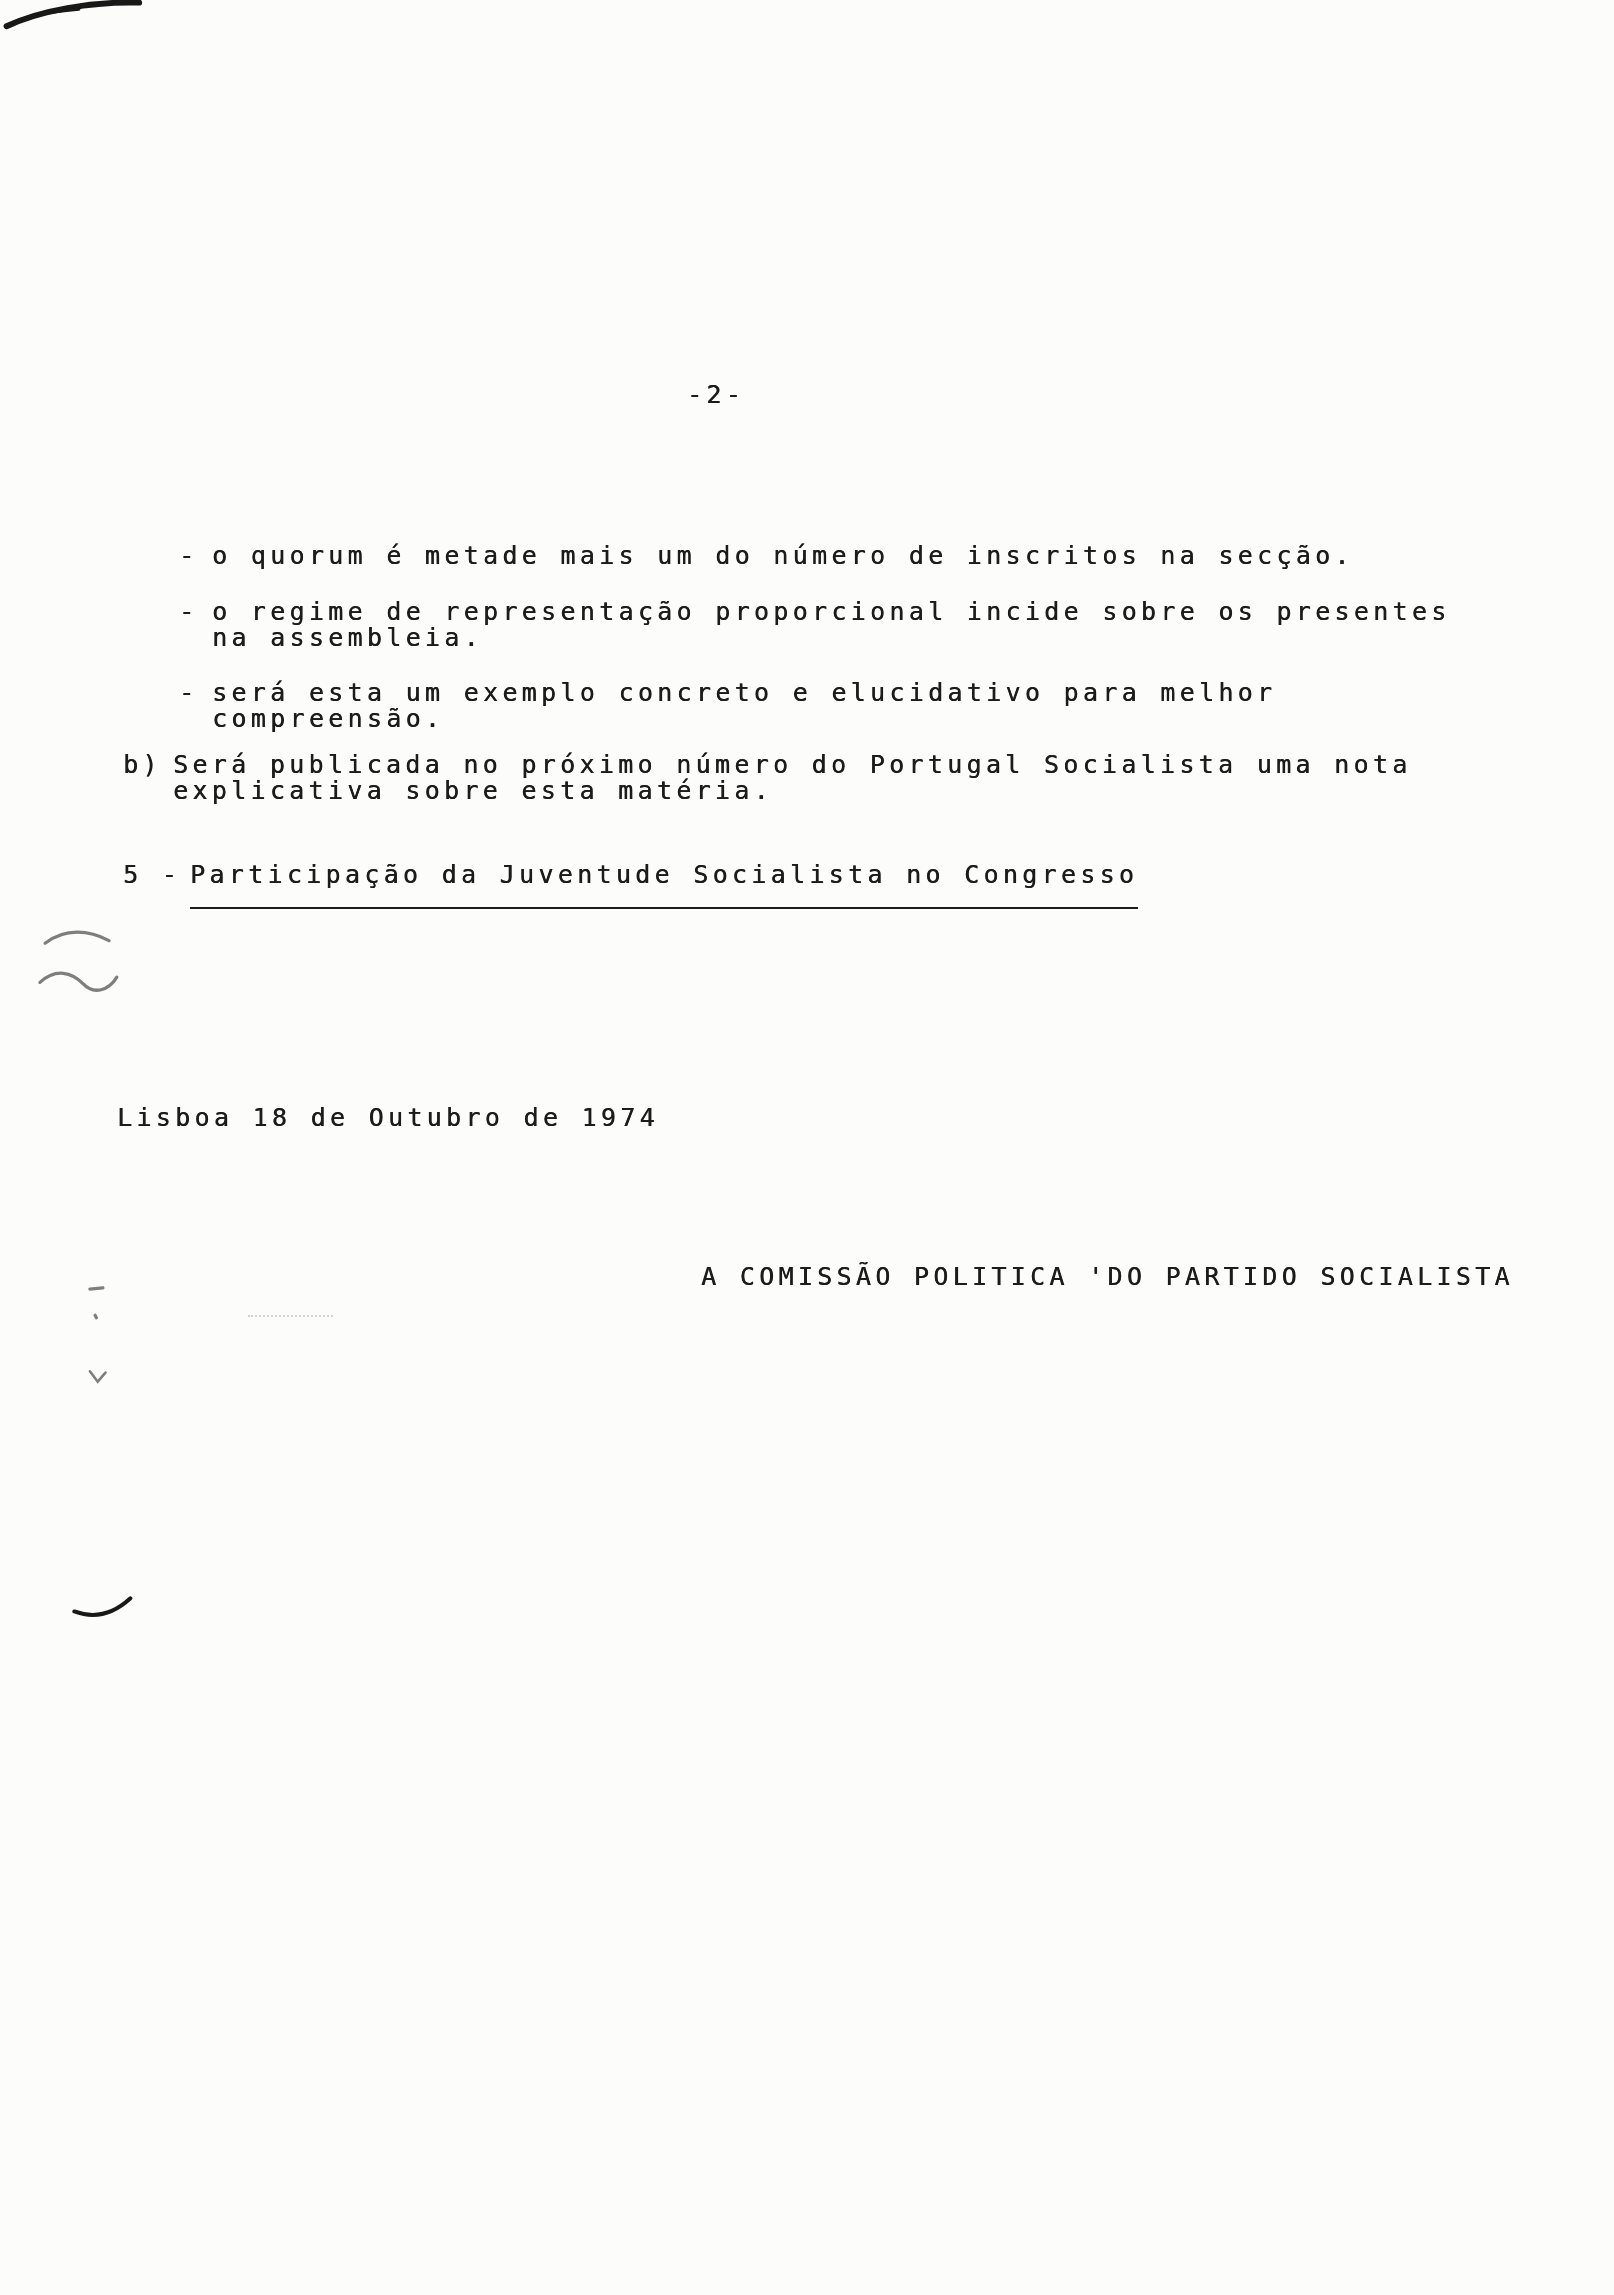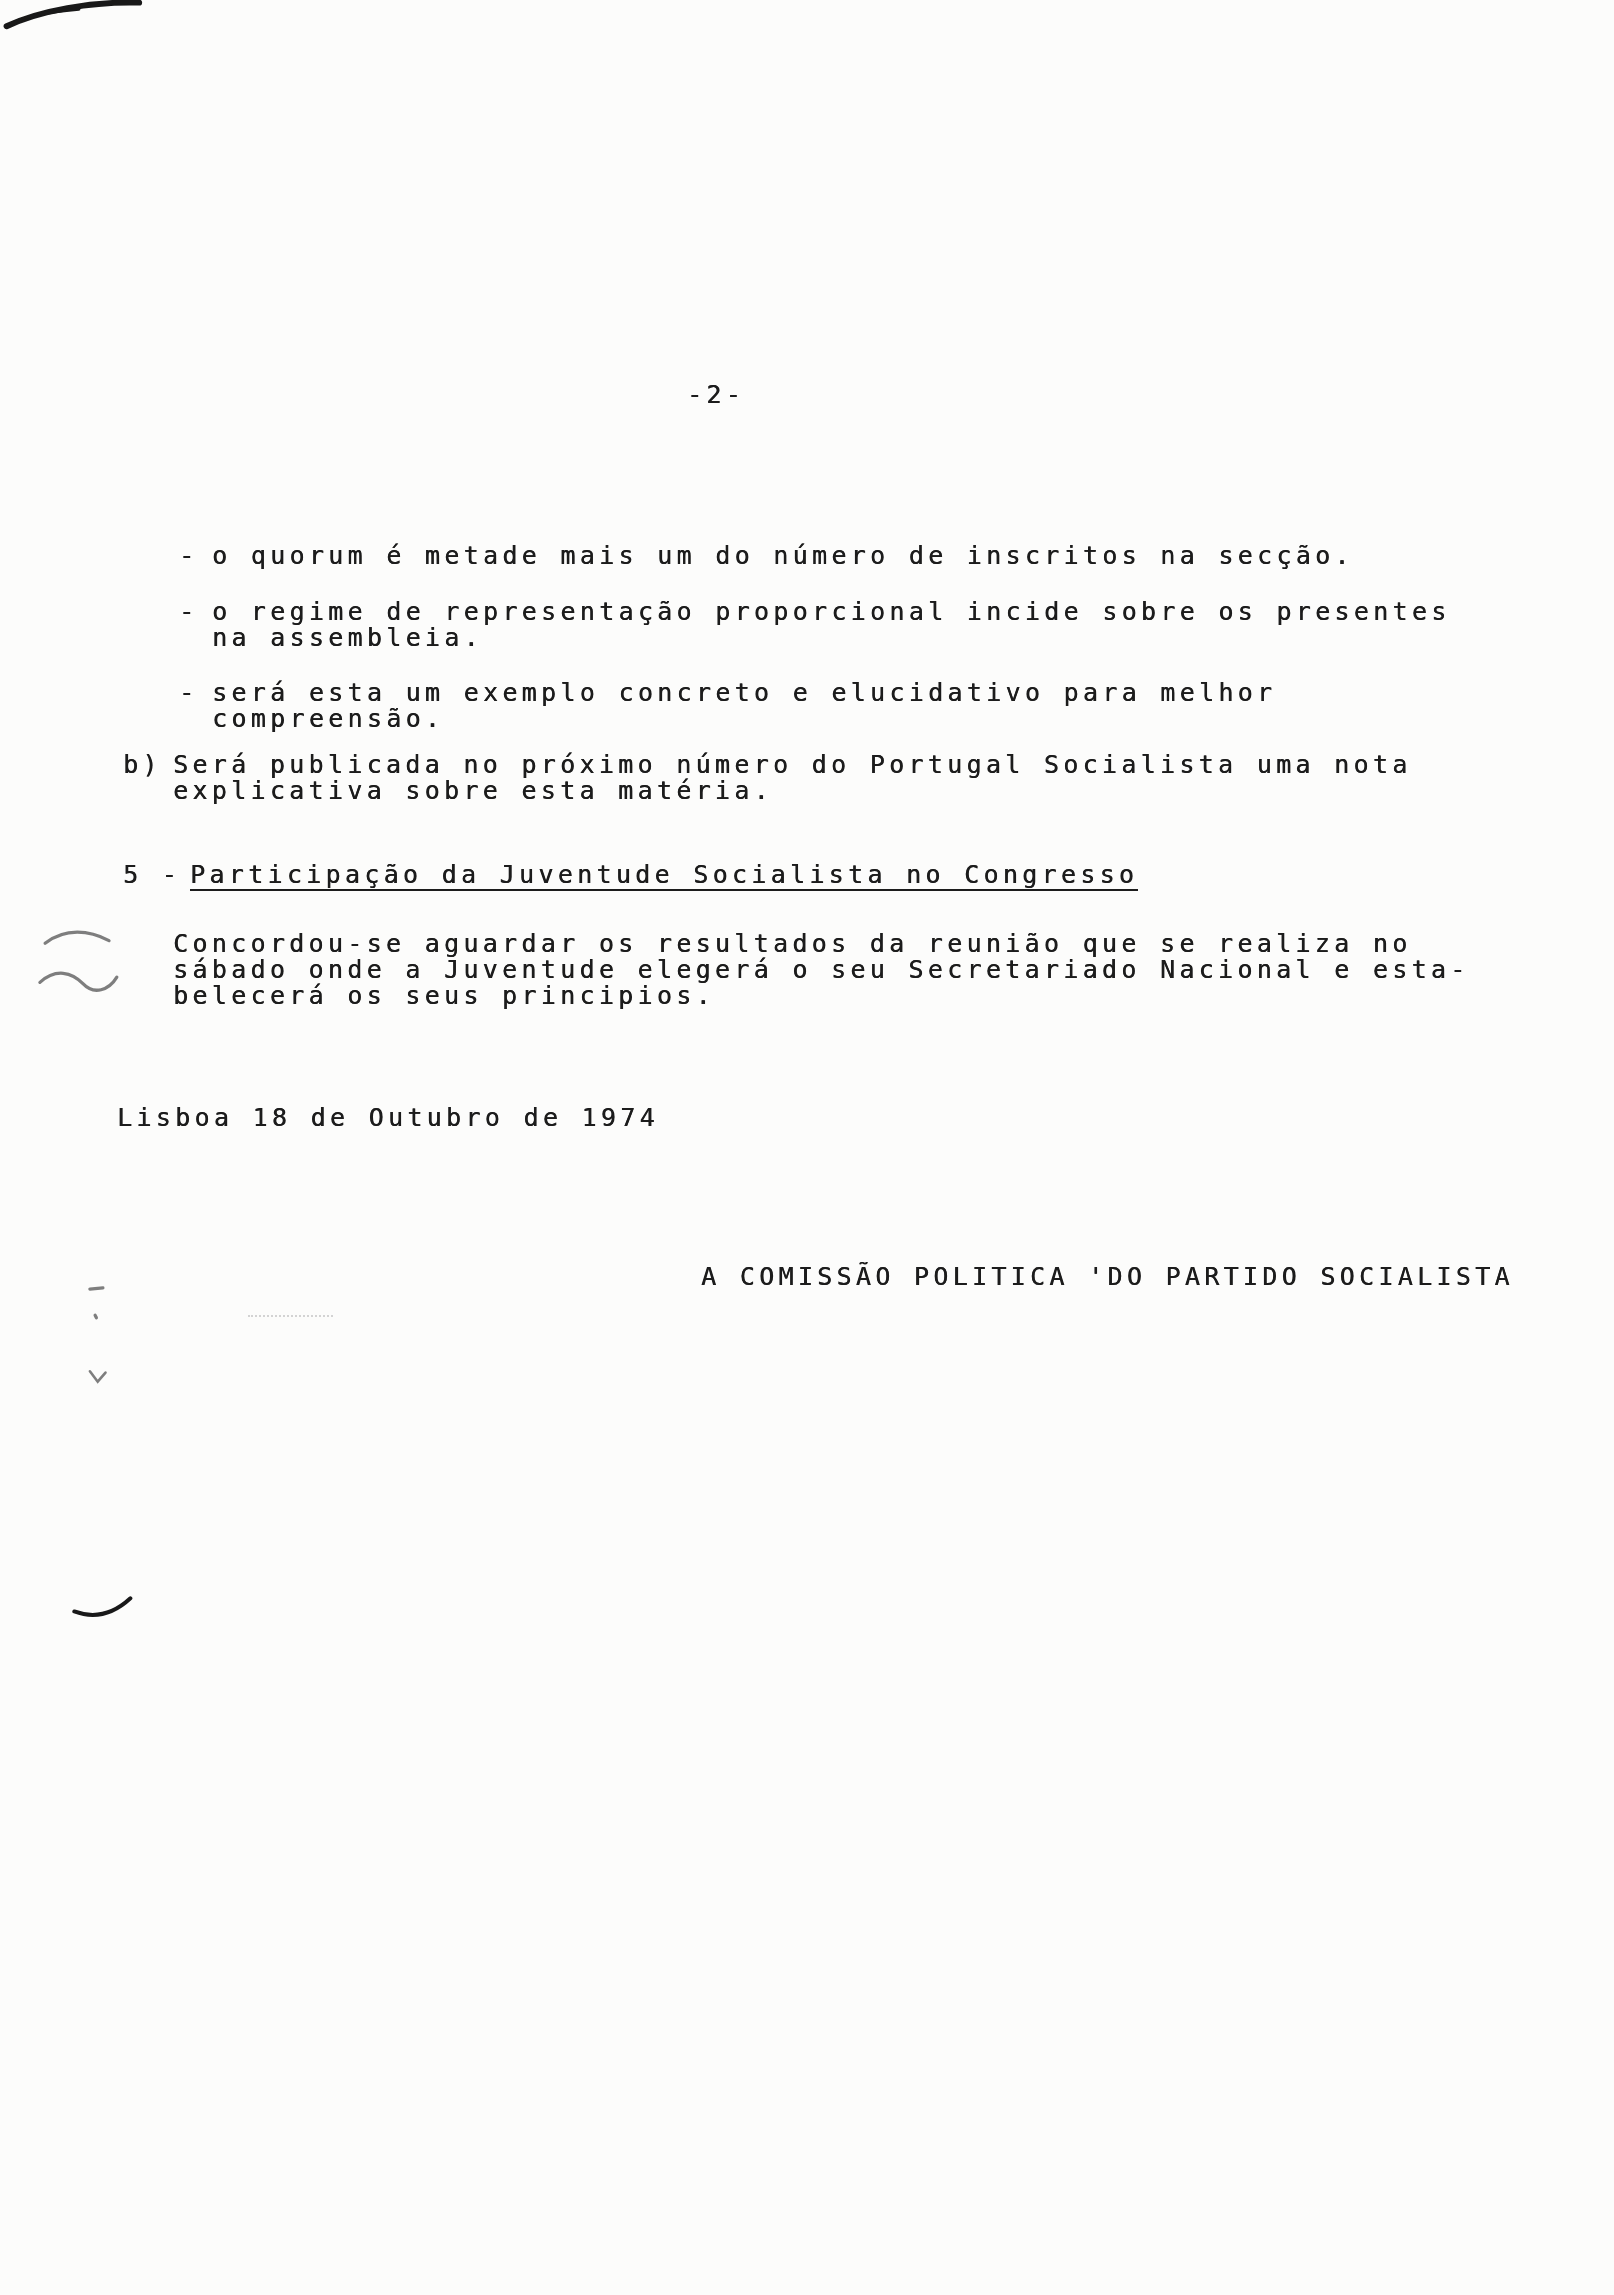--- a/index.html
+++ b/index.html
@@ -57,21 +57,21 @@
     left: 123px;
     top: 862px;
     display: flex;
     align-items: flex-start;
   }
   .section5-marker {
     flex: 0 0 67px;
   }
   .section5-title {
     border-bottom: 2px solid #1c1c1c;
-    padding-bottom: 1px;
+    padding-bottom: 19px;
   }
 
   .section5-paragraph {
     left: 173px;
     top: 931px;
     width: 1350px;
   }
 
   .dateline {
     left: 117px;
@@ -152,22 +152,19 @@
     <span class="item-b-marker">b)</span>
     <span class="text">Será publicada no próximo número do Portugal Socialista uma nota
 explicativa sobre esta matéria.</span>
   </div>
 
   <div class="abs section5-heading-row">
     <span class="section5-marker">5 -</span>
     <span class="section5-title">Participação da Juventude Socialista no Congresso</span>
   </div>
 
-  <div class="abs section5-paragraph text">Concordou-se aguardar os resultados da reunião que se realiza no
-sábado onde a Juventude elegerá o seu Secretariado Nacional e esta-
-belecerá os seus principios.</div>
 
   <div class="abs dateline">Lisboa 18 de Outubro de 1974</div>
 
   <div class="abs signature">A COMISSÃO POLITICA 'DO PARTIDO SOCIALISTA</div>
 
 </div>
 
 
 </body></html>

